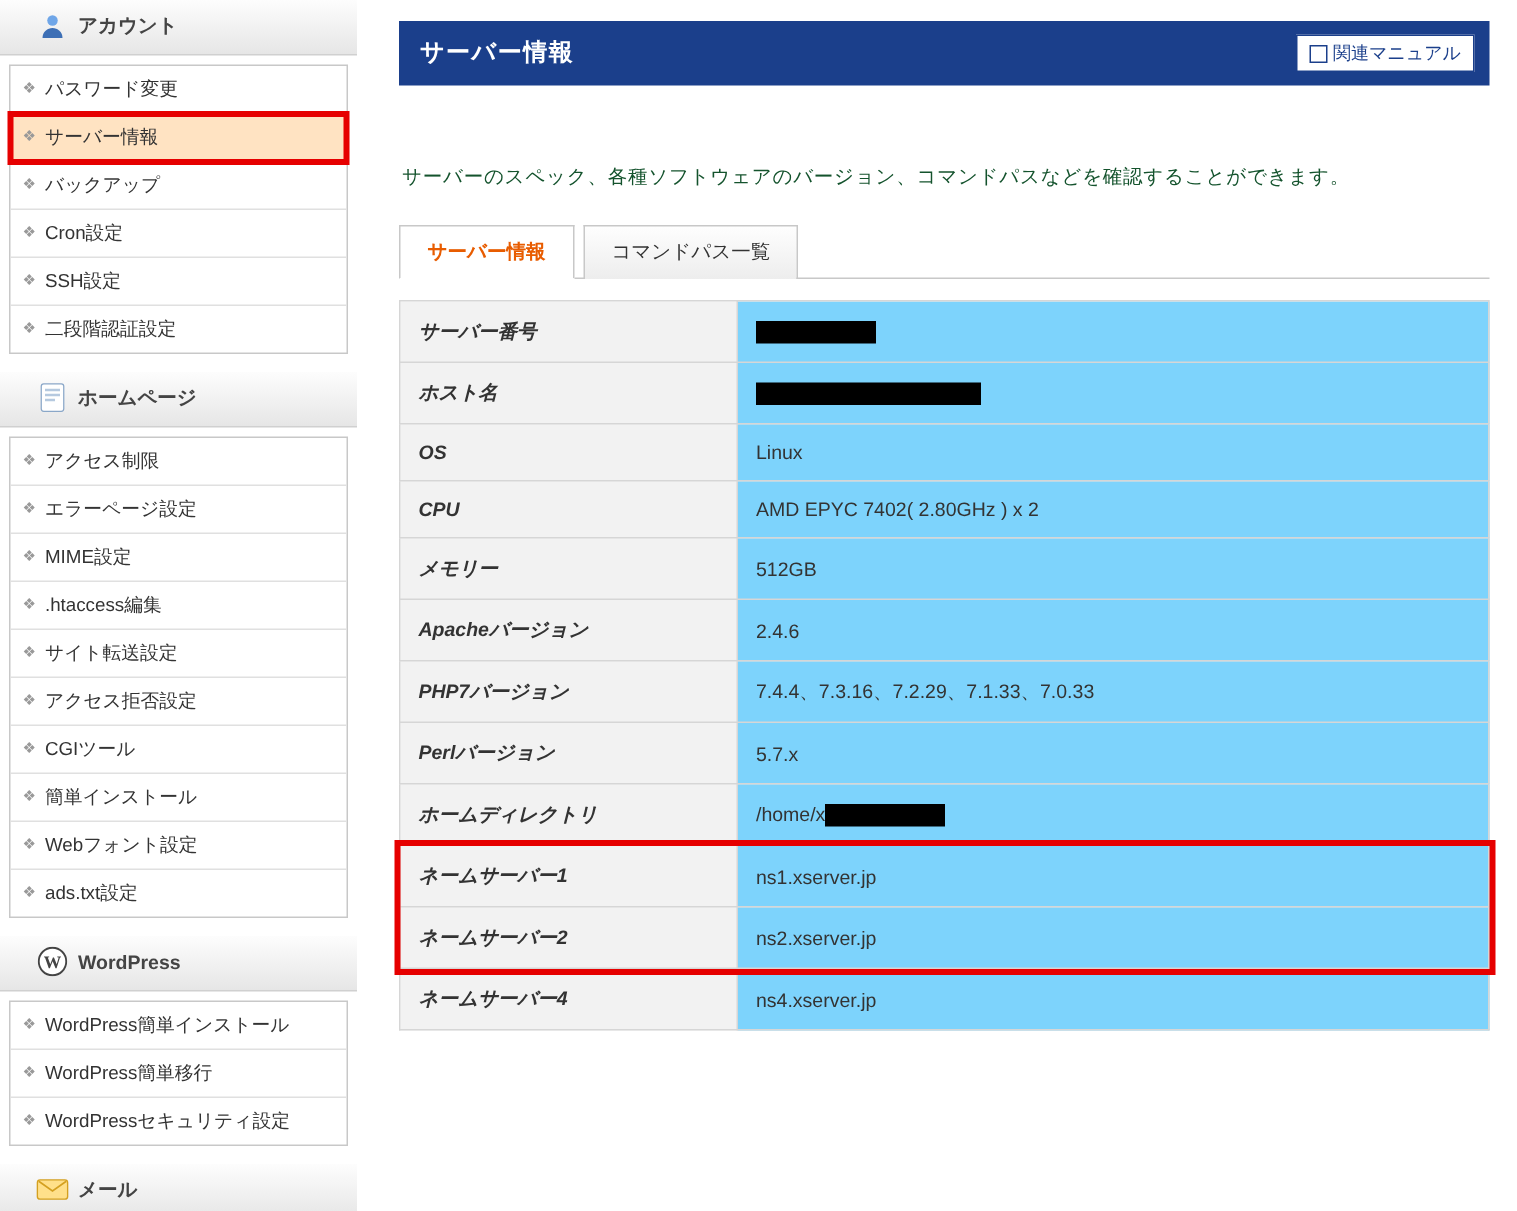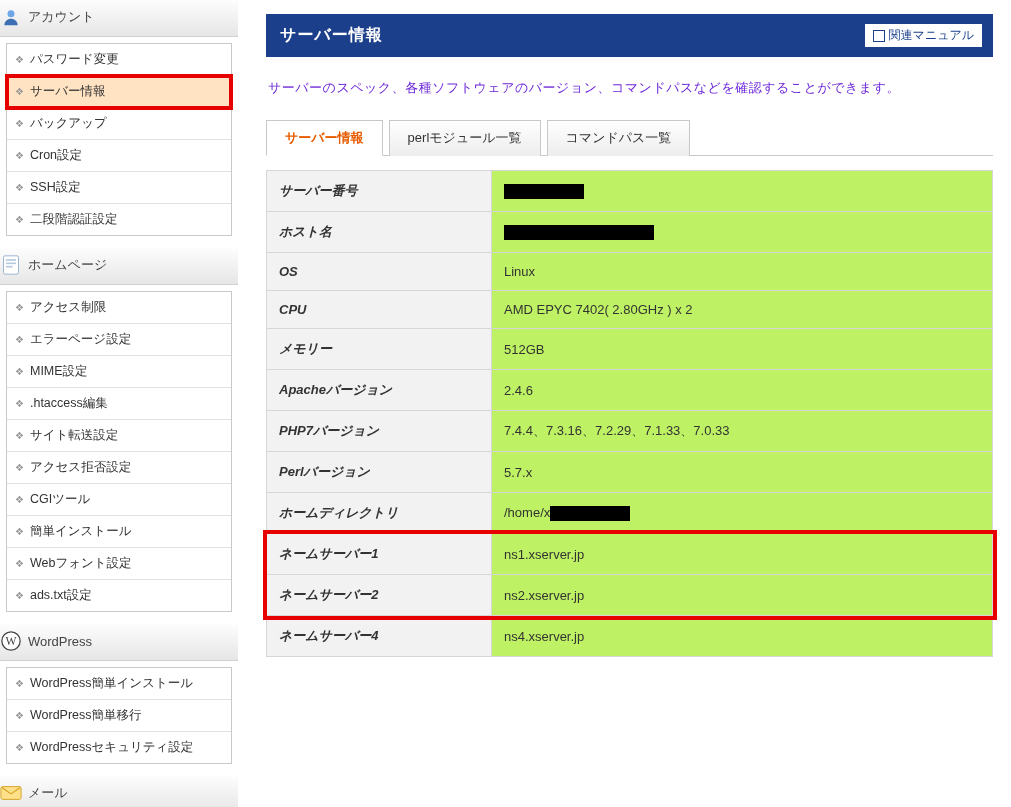--- a/index.html
+++ b/index.html
@@ -1,41 +1,41 @@
 <!DOCTYPE html>
 <html><head>
 <meta charset="utf-8">
 <style>
   * { box-sizing: border-box; margin: 0; padding: 0; }
   body { font-family: "Hiragino Kaku Gothic Pro", Meiryo, sans-serif; font-size: 13px; color: #333; background: #fff; }
   .page { display: flex; width: 1011px; }
   
   .sidebar { width: 238px; flex: 0 0 238px; background: #fff; }
-  .sb-section-header { display: flex; align-items: center; gap: 6px; padding: 6px 8px 8px 0; font-weight: normal; color: #444; background: linear-gradient(#fdfdfd,#e6e6e6); border-bottom: 1px solid #d0d0d0; }
+  .sb-section-header { display: flex; align-items: center; gap: 6px; padding: 6px 8px 8px 24px; font-weight: bold; color: #444; background: linear-gradient(#fdfdfd,#e6e6e6); border-bottom: 1px solid #d0d0d0; }
   .sb-icon { width: 22px; height: 22px; display: flex; align-items: center; justify-content: center; }
   .sb-list { border: 1px solid #c8c8c8; margin: 6px 6px 12px 6px; background: #fff; }
   .sb-item { display: flex; align-items: center; gap: 4px; padding: 7px 8px; border-bottom: 1px solid #e0e0e0; cursor: pointer; font-size: 12.5px; color: #333; }
   .sb-item:last-child { border-bottom: none; }
   .sb-item.active { background: #ffe3c2; }
   .sb-item.highlight { outline: 4px solid #e60000; outline-offset: -2px; }
   .bullet { color: #999; font-size: 10px; line-height: 1; margin-right: 2px; }
   
   .content { flex: 1; padding: 0 18px 20px 28px; }
   .page-title-bar { display: flex; align-items: center; justify-content: space-between; background: #1b3f8b; color: #fff; padding: 9px 10px 9px 14px; margin-top: 14px; }
   .page-title-bar h1 { font-size: 16px; font-weight: bold; letter-spacing: 1px; }
   .manual-btn { background: #fff; color: #1b3f8b; border: 1px solid #1b3f8b; padding: 3px 8px; font-size: 12px; display: flex; align-items: center; gap: 4px; cursor: pointer; justify-content: flex-end; }
   .manual-btn .book { width: 12px; height: 12px; border: 1.5px solid #1b3f8b; display: inline-block; }
-  .desc { padding: 22px 2px 22px 2px; font-size: 13px; color: #6d28d9; letter-spacing: 0.5px; }
+  .desc { padding: 22px 2px 22px 2px; font-size: 13px; color: #14532d; letter-spacing: 0.5px; margin-top: 30px; }
   .tabs { display: flex; border-bottom: 1px solid #c8c8c8; gap: 0; }
   .tab { padding: 8px 18px; border: 1px solid #c8c8c8; border-bottom: none; margin-right: 6px; background: linear-gradient(#fefefe,#ededed); cursor: pointer; font-size: 13px; color: #333; position: relative; top: 1px; }
   .tab.active { background: #fff; color: #e85c00; font-weight: bold; border-bottom: 1px solid #fff; }
   .info-table { width: 100%; border-collapse: collapse; margin-top: 14px; }
   .info-table th, .info-table td { border: 1px solid #d6d6d6; padding: 11px 12px; text-align: left; font-size: 13px; vertical-align: middle; }
   .info-table th { background: #f2f2f2; font-weight: bold; width: 225px; color: #333; font-style: italic; }
-  .info-table td { background: #bef264; color: #333; }
+  .info-table td { background: #7dd3fc; color: #333; }
   .redact { display: inline-block; background: #000; height: 15px; vertical-align: middle; }
   tbody.name-srv-hl { outline: 4px solid #e60000; }
   
   .icon-user { width:20px; height:20px; }
   .icon-page { width:18px; height:20px; }
   .icon-wp { width:20px; height:20px; }
   .icon-mail { width:22px; height:16px; }
 </style>
 </head>
 <body>
@@ -172,21 +172,20 @@
       <div class="manual-btn">
         <span class="book"></span>
         <span>関連マニュアル</span>
       </div>
     </div>
 
     <div class="desc">サーバーのスペック、各種ソフトウェアのバージョン、コマンドパスなどを確認することができます。</div>
 
     <div class="tabs" id="tabs">
         <div class="tab active">サーバー情報</div>
-        <div class="tab">perlモジュール一覧</div>
         <div class="tab">コマンドパス一覧</div>
       </div>
 
     <table class="info-table" id="info-table">
         <tbody>
           <tr>
             <th>サーバー番号</th>
             <td><span class="redact" style="width:80px"></span></td>
           </tr>
           <tr>

